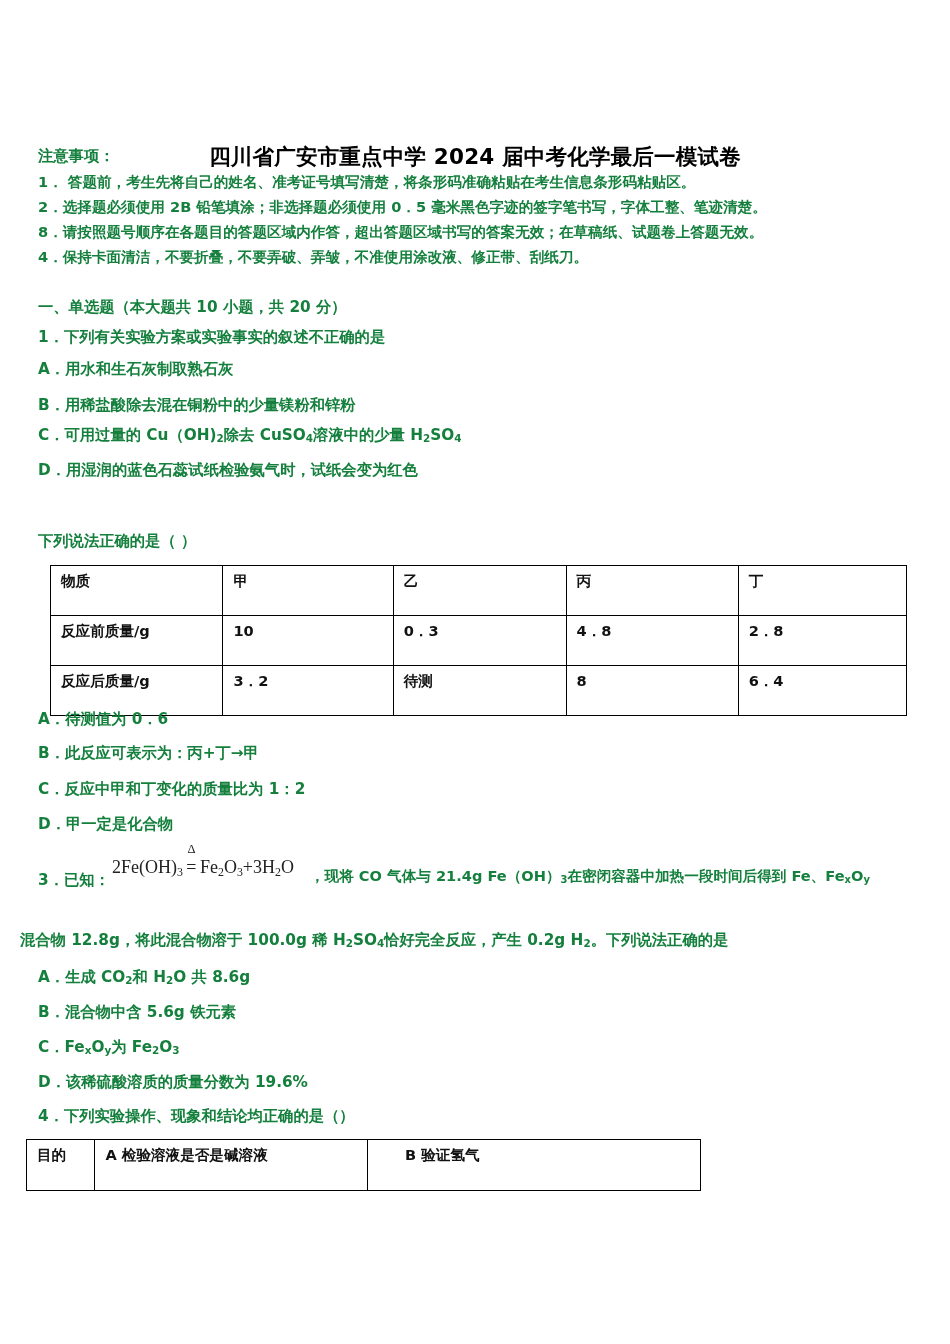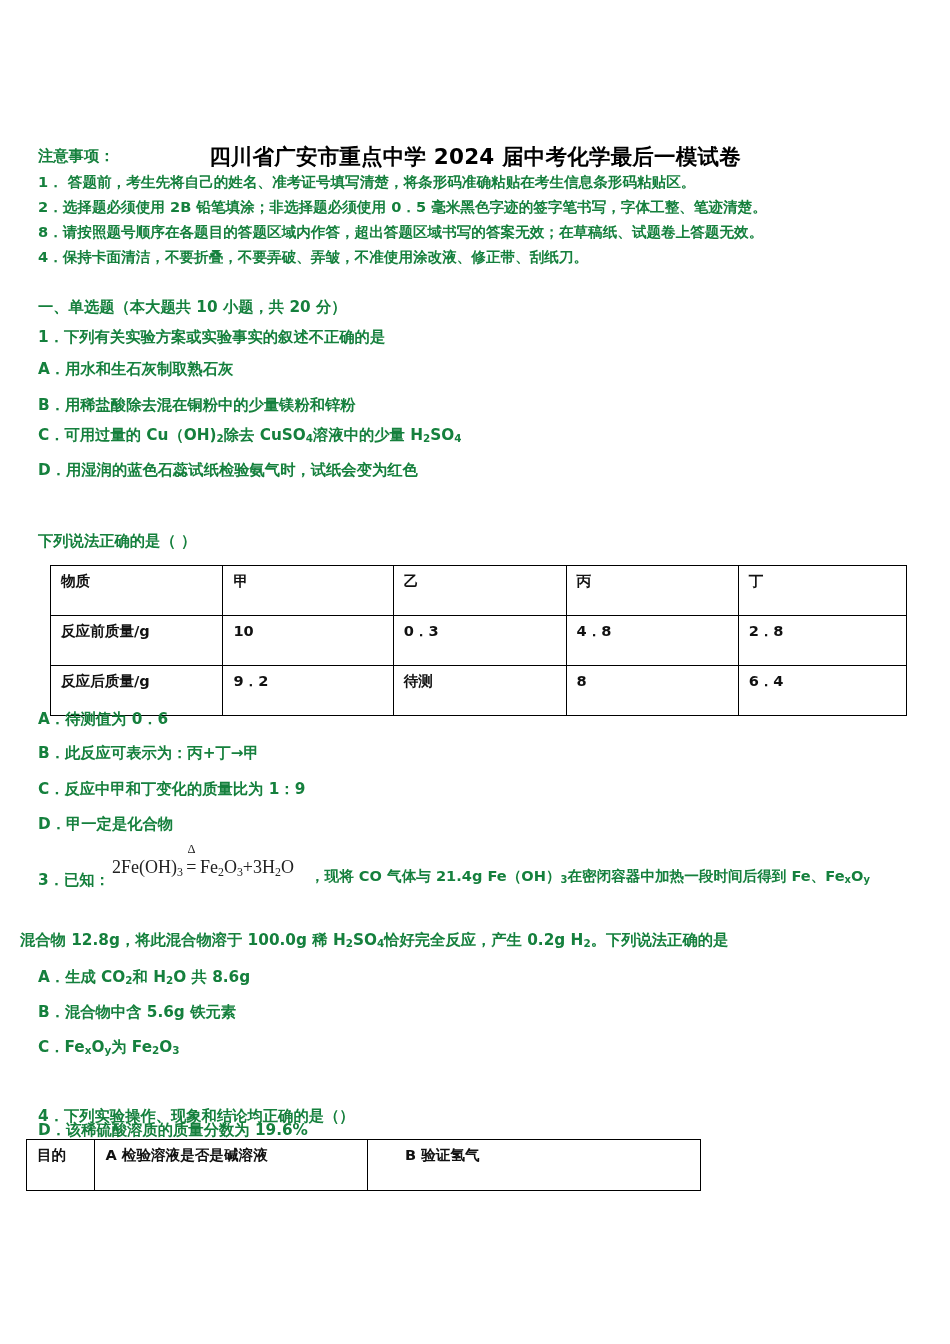--- a/index.html
+++ b/index.html
@@ -74,21 +74,21 @@
   .q2-c { left: 38px; top: 781px; }
   .q2-d { left: 38px; top: 816px; }
 
   
   .q3-lead { left: 38px; top: 872px; }
   .q3-tail { left: 310px; top: 868px; }
   .q3-line2 { left: 20px; top: 932px; }
   .q3-a { left: 38px; top: 969px; }
   .q3-b { left: 38px; top: 1004px; }
   .q3-c { left: 38px; top: 1039px; }
-  .q3-d { left: 38px; top: 1074px; margin-top: 48px; }
+  .q3-d { left: 38px; top: 1074px; }
 
   
   .q4-stem { left: 38px; top: 1108px; }
   sub { font-size: 0.68em; vertical-align: -0.22em; }
 
   
   .eqn {
     position: absolute;
     left: 112px;
     top: 857px;
@@ -180,31 +180,31 @@
     </tr>
     <tr>
       <td class="c0">反应前质量/g</td>
       <td class="c1">10</td>
       <td class="c2">0．3</td>
       <td class="c3">4．8</td>
       <td class="c4">2．8</td>
     </tr>
     <tr>
       <td class="c0">反应后质量/g</td>
-      <td class="c1">9．2</td>
+      <td class="c1">3．2</td>
       <td class="c2">待测</td>
       <td class="c3">8</td>
       <td class="c4">6．4</td>
     </tr>
   </tbody>
     </table>
 
   <div class="ln q2-a">A．待测值为 0．6</div>
   <div class="ln q2-b">B．此反应可表示为：丙+丁→甲</div>
-  <div class="ln q2-c">C．反应中甲和丁变化的质量比为 1：9</div>
+  <div class="ln q2-c">C．反应中甲和丁变化的质量比为 1：2</div>
   <div class="ln q2-d">D．甲一定是化合物</div>
 
   <div class="ln q3-lead">3．已知：</div>
 
   <div class="eqn"><span>2</span><span>Fe(OH)</span><sub>3</sub><span class="eq-delta"><span class="d">Δ</span><span>=</span></span><span>Fe</span><sub>2</sub><span>O</span><sub>3</sub><span>+3</span><span>H</span><sub>2</sub><span>O</span></div>
 
   <div class="ln sm q3-tail"><span>，现将 CO 气体与 21.4g Fe（OH）</span><sub>3</sub><span>在密闭容器中加热一段时间后得到 Fe、Fe</span><sub>x</sub><span>O</span><sub>y</sub></div>
 
   <div class="ln q3-line2"><span>混合物 12.8g，将此混合物溶于 100.0g 稀 H</span><sub>2</sub><span>SO</span><sub>4</sub><span>恰好完全反应，产生 0.2g H</span><sub>2</sub><span>。下列说法正确的是</span></div>
 

